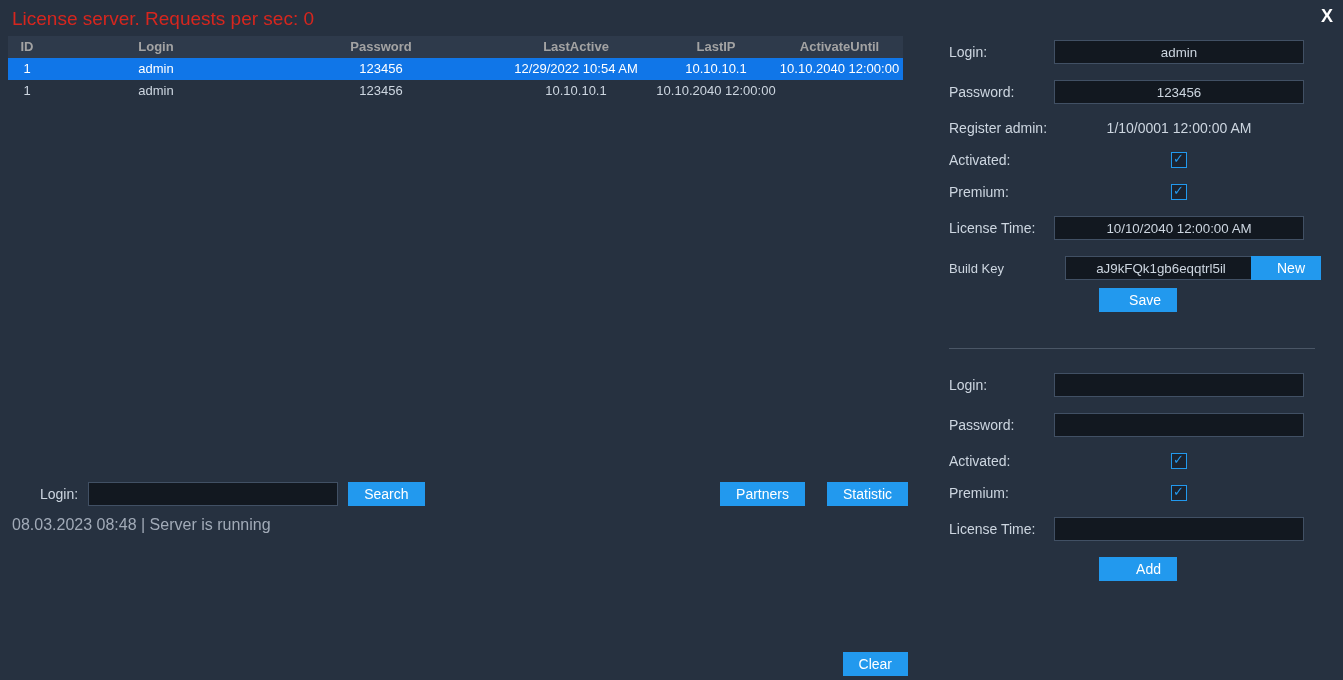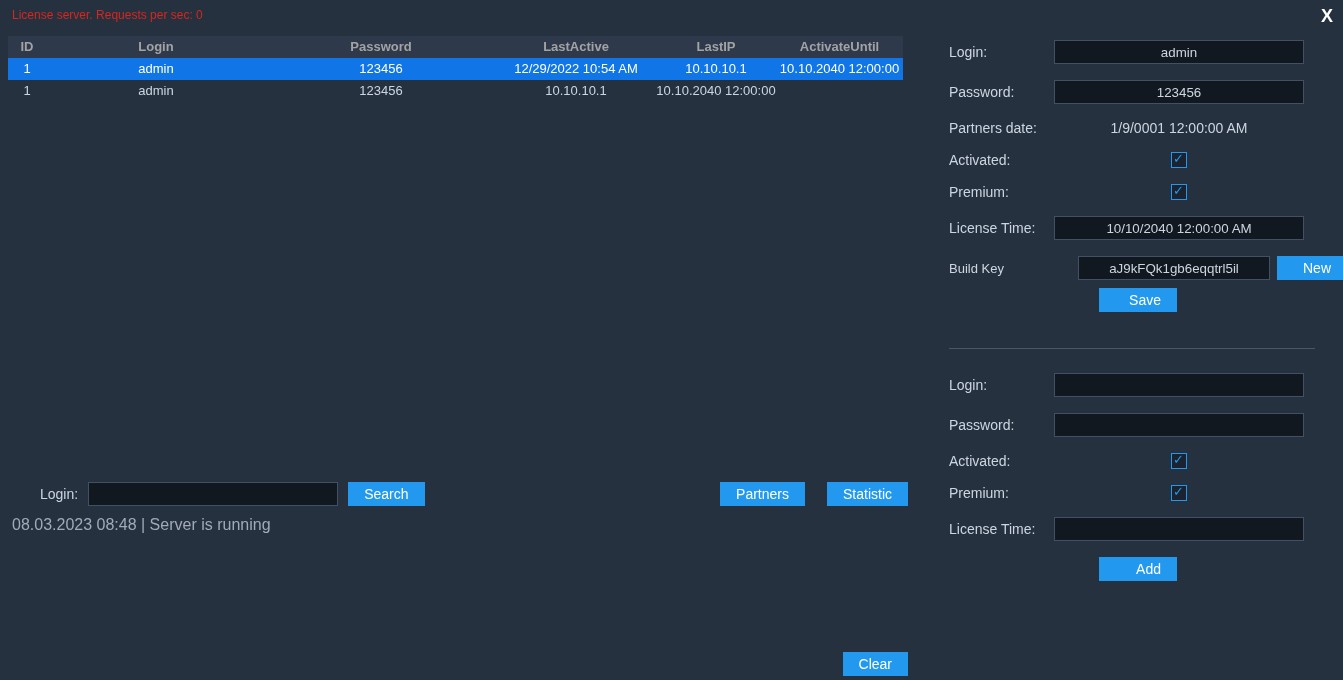--- a/index.html
+++ b/index.html
@@ -15,21 +15,21 @@
   }
   .main {
     position: absolute;
     left: 0; top: 0;
     width: 920px; height: 680px;
   }
   .status-bar {
     position: absolute;
     top: 8px; left: 12px;
     color: #d6261e;
-    font-size: 12px;
+    font-size: 19px;
   }
   .close-x {
     position: absolute;
     top: 6px; right: 10px;
     color: #fff;
     font-size: 18px;
     font-weight: bold;
     cursor: pointer;
   }
   .table {
@@ -130,21 +130,21 @@
   .chk:checked::after {
     content: "✓";
     position: absolute;
     top: -2px; left: 1px;
     color: #2299ee;
     font-size: 13px;
   }
   .buildkey-row {
     display: grid;
     grid-template-columns: 105px 175px 70px;
-    gap: 24px;
+    gap: 11px;
     align-items: center;
     margin-bottom: 8px;
   }
   .buildkey-row .form-input { width: 192px; }
   .center-btn { margin-left: 150px; width: 78px; }
   .divider {
     border: none;
     border-top: 1px solid #4a5666;
     margin: 36px 0 24px 0;
   }
@@ -208,22 +208,22 @@
   
   <div class="form-row">
     <label>Login:</label>
     <input class="form-input" value="admin" style="">
   </div>
   <div class="form-row">
     <label>Password:</label>
     <input class="form-input" value="123456" style="">
   </div>
   <div class="form-row">
-    <label>Partners date:</label>
-    <div class="static-val">1/9/0001 12:00:00 AM</div>
+    <label>Register admin:</label>
+    <div class="static-val">1/10/0001 12:00:00 AM</div>
   </div>
   <div class="form-row">
     <label>Activated:</label>
     <input type="checkbox" class="chk" checked="" style="">
   </div>
   <div class="form-row">
     <label>Premium:</label>
     <input type="checkbox" class="chk" checked="" style="">
   </div>
   <div class="form-row">

